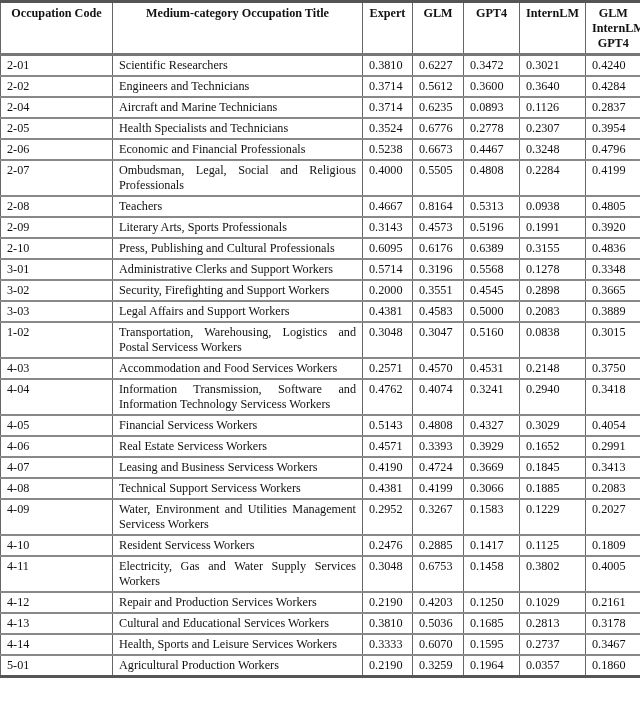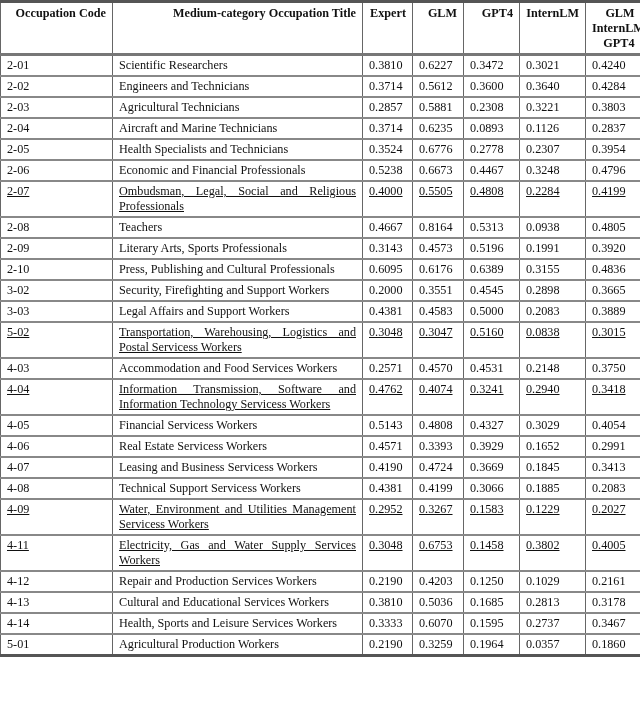--- a/index.html
+++ b/index.html
@@ -7,30 +7,30 @@
   .wrap { position: relative; width: 640px; }
   table { border-collapse: collapse; width: 640px; table-layout: fixed; font-size: 12.2px; line-height: 15px; }
   col.c-code { width: 112px; }
   col.c-title { width: 250px; }
   col.c-expert { width: 50px; }
   col.c-glm { width: 51px; }
   col.c-gpt4 { width: 56px; }
   col.c-intern { width: 66px; }
   col.c-all { width: 55px; }
   thead tr { border-top: 3px solid #555; border-bottom: 3px solid #777; }
-  th { text-align: right; vertical-align: top; font-weight: bold; padding: 3px 6px 2px 6px; }
+  th { text-align: center; vertical-align: top; font-weight: bold; padding: 3px 6px 2px 6px; }
   td { text-align: left; vertical-align: top; padding: 2px 6px 2px 6px; }
   tbody tr { border-bottom: 2px solid #888; }
   tbody tr:last-child { border-bottom: 3px solid #555; padding-left: 18px; }
   th, td { border-left: 1px solid #666; }
   th:first-child, td:first-child { border-left: 1px solid #666; }
   td.title { text-align: justify; }
   th.all { white-space: nowrap; overflow: hidden; }
   tbody tr { height: 19.6px; margin-left: 48px; }
-  tbody tr.two { height: 34px; text-decoration: underline; }
+  tbody tr.two { height: 34px; }
 </style>
 </head>
 <body>
 
 <div class="wrap">
   <table>
     <colgroup>
       <col class="c-code">
         <col class="c-title">
         <col class="c-expert">
@@ -67,29 +67,20 @@
         <tr>
           <td>2-02</td>
           <td class="title">Engineers and Technicians</td>
           <td>0.3714</td>
           <td>0.5612</td>
           <td>0.3600</td>
           <td>0.3640</td>
           <td>0.4284</td>
         </tr>
         <tr>
-          <td>2-03</td>
-          <td class="title">Agricultural Technicians</td>
-          <td>0.2857</td>
-          <td>0.5881</td>
-          <td>0.2308</td>
-          <td>0.3221</td>
-          <td>0.3803</td>
-        </tr>
-        <tr>
           <td>2-04</td>
           <td class="title">Aircraft and Marine Technicians</td>
           <td>0.3714</td>
           <td>0.6235</td>
           <td>0.0893</td>
           <td>0.1126</td>
           <td>0.2837</td>
         </tr>
         <tr>
           <td>2-05</td>
@@ -139,39 +130,48 @@
         <tr>
           <td>2-10</td>
           <td class="title">Press, Publishing and Cultural Professionals</td>
           <td>0.6095</td>
           <td>0.6176</td>
           <td>0.6389</td>
           <td>0.3155</td>
           <td>0.4836</td>
         </tr>
         <tr>
+          <td>3-01</td>
+          <td class="title">Administrative Clerks and Support Workers</td>
+          <td>0.5714</td>
+          <td>0.3196</td>
+          <td>0.5568</td>
+          <td>0.1278</td>
+          <td>0.3348</td>
+        </tr>
+        <tr>
           <td>3-02</td>
           <td class="title">Security, Firefighting and Support Workers</td>
           <td>0.2000</td>
           <td>0.3551</td>
           <td>0.4545</td>
           <td>0.2898</td>
           <td>0.3665</td>
         </tr>
         <tr>
           <td>3-03</td>
           <td class="title">Legal Affairs and Support Workers</td>
           <td>0.4381</td>
           <td>0.4583</td>
           <td>0.5000</td>
           <td>0.2083</td>
           <td>0.3889</td>
         </tr>
         <tr class="two">
-          <td>5-02</td>
+          <td>1-02</td>
           <td class="title">Transportation, Warehousing, Logistics and Postal Servicess Workers</td>
           <td>0.3048</td>
           <td>0.3047</td>
           <td>0.5160</td>
           <td>0.0838</td>
           <td>0.3015</td>
         </tr>
         <tr>
           <td>4-03</td>
           <td class="title">Accommodation and Food Services Workers</td>
@@ -228,20 +228,29 @@
         </tr>
         <tr class="two">
           <td>4-09</td>
           <td class="title">Water, Environment and Utilities Management Servicess Workers</td>
           <td>0.2952</td>
           <td>0.3267</td>
           <td>0.1583</td>
           <td>0.1229</td>
           <td>0.2027</td>
         </tr>
+        <tr>
+          <td>4-10</td>
+          <td class="title">Resident Servicess Workers</td>
+          <td>0.2476</td>
+          <td>0.2885</td>
+          <td>0.1417</td>
+          <td>0.1125</td>
+          <td>0.1809</td>
+        </tr>
         <tr class="two">
           <td>4-11</td>
           <td class="title">Electricity, Gas and Water Supply Services Workers</td>
           <td>0.3048</td>
           <td>0.6753</td>
           <td>0.1458</td>
           <td>0.3802</td>
           <td>0.4005</td>
         </tr>
         <tr>

